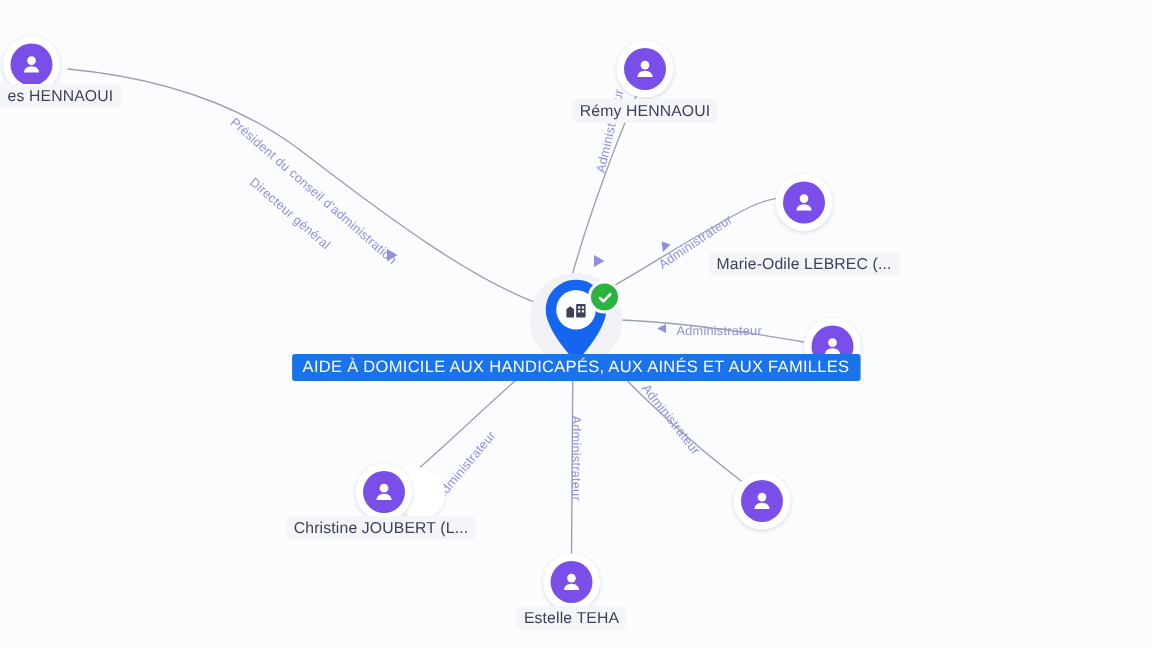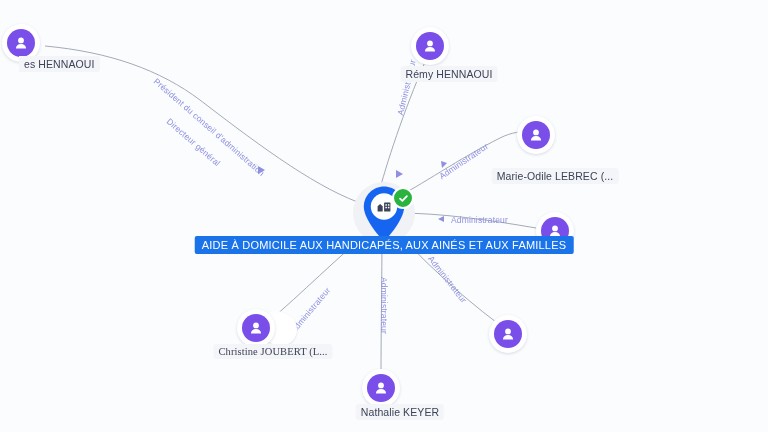--- a/index.html
+++ b/index.html
@@ -78,21 +78,20 @@
   .node-label {
     position: absolute;
     transform: translateX(-50%);
     white-space: nowrap;
     font-size: 10.5px;
     color: #3c4257;
     background: #f4f5f8;
     border-radius: 3px;
     padding: 2px 5px;
     letter-spacing: .1px;
-    margin-left: 19px;
   }
   .node-label.left-clip {
     transform: none;
     border-top-left-radius: 0;
     border-bottom-left-radius: 0;
   }
 
   
   #company-node {
     position: absolute;
@@ -273,36 +272,36 @@
     <div class="avatar-wrap">
       <div class="avatar-ring"></div>
       <div class="avatar">
         <svg width="16" height="16" viewBox="0 0 16 16" fill="#ffffff">
           <circle cx="8" cy="5.4" r="2.9"></circle>
           <path d="M8 9.1c-3 0-5 1.9-5 3.9v.4h10v-.4c0-2-2-3.9-5-3.9z"></path>
         </svg>
       </div>
     </div>
   </div>
-  <div class="node-label" style="left:381px; top:404px;">Nathalie KEYER</div>
+  <div class="node-label" style="left:381px; top:404px;">Estelle TEHA</div>
 
   <div class="node" style="left:256px; top:328px;">
     <div class="stack-c stack-1"></div>
     <div class="stack-c stack-2"></div>
     <div class="avatar-wrap">
       <div class="avatar-ring"></div>
       <div class="avatar">
         <svg width="16" height="16" viewBox="0 0 16 16" fill="#ffffff">
           <circle cx="8" cy="5.4" r="2.9"></circle>
           <path d="M8 9.1c-3 0-5 1.9-5 3.9v.4h10v-.4c0-2-2-3.9-5-3.9z"></path>
         </svg>
       </div>
     </div>
   </div>
-  <div class="node-label" style="left:254px; top:344px;font-family:Liberation Serif, serif;">Christine JOUBERT (L...</div>
+  <div class="node-label" style="left:254px; top:344px;">Christine JOUBERT (L...</div>
 
   <div id="company-node">
     <div class="pin-halo"></div>
     <div class="pin">
       <svg width="46" height="58" viewBox="0 0 46 58">
         <path d="M23 1.5C11.8 1.5 2.8 10.5 2.8 21.7c0 14 20.2 34.8 20.2 34.8S43.2 35.7 43.2 21.7C43.2 10.5 34.2 1.5 23 1.5z" fill="#1565f0"></path>
         <circle cx="23" cy="21.5" r="13.2" fill="#ffffff"></circle>
         <g fill="#3c4257">
           <path d="M16.6 26.6h5.1v-5.4l-2.6-2.1-2.5 2.1z"></path>
           <rect x="23.1" y="17.6" width="6.3" height="9" rx="0.6"></rect>

